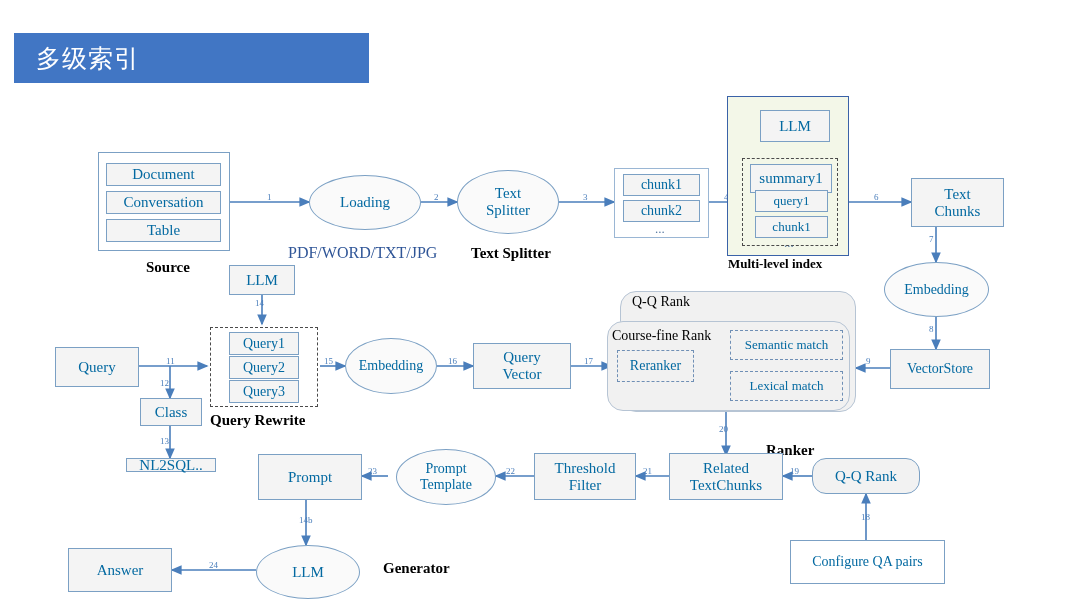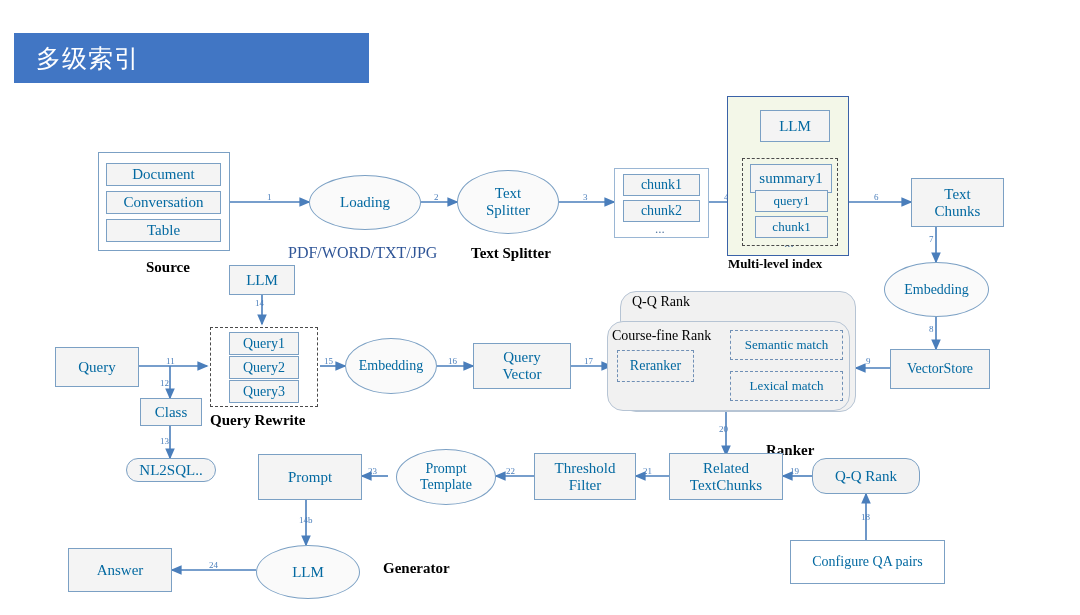--- a/index.html
+++ b/index.html
@@ -200,21 +200,21 @@
   <div class="node" style="left:890px;top:349px;width:100px;height:40px;font-size:14px;">VectorStore</div>
 
   <div class="node" style="left:229px;top:265px;width:66px;height:30px;">LLM</div>
   <div class="node" style="left:55px;top:347px;width:84px;height:40px;">Query</div>
   <div class="group dashbox" style="left:210px;top:327px;width:108px;height:80px;"></div>
   <div class="node" style="left:229px;top:332px;width:70px;height:23px;font-size:14px;">Query1</div>
   <div class="node" style="left:229px;top:356px;width:70px;height:23px;font-size:14px;">Query2</div>
   <div class="node" style="left:229px;top:380px;width:70px;height:23px;font-size:14px;">Query3</div>
   <div class="caption" style="left:210px;top:412px;">Query Rewrite</div>
   <div class="node" style="left:140px;top:398px;width:62px;height:28px;">Class</div>
-  <div class="node" style="left:126px;top:458px;width:90px;height:24px;border-radius:13px;">NL2SQL..</div>
+  <div class="node" style="left:126px;top:458px;width:90px;height:14px;">NL2SQL..</div>
 
   <div class="node ellipse" style="left:345px;top:338px;width:92px;height:56px;font-size:14px;">Embedding</div>
   <div class="node" style="left:473px;top:343px;width:98px;height:46px;flex-direction:column;">
     <span>Query</span>
     <span>Vector</span>
   </div>
 
   <div class="group softround" style="left:620px;top:291px;width:236px;height:121px;"></div>
   <div class="caption inner" style="left:632px;top:294px;font-size:14px;">Q-Q Rank</div>
   <div class="group softround" style="left:607px;top:321px;width:243px;height:90px;"></div>

